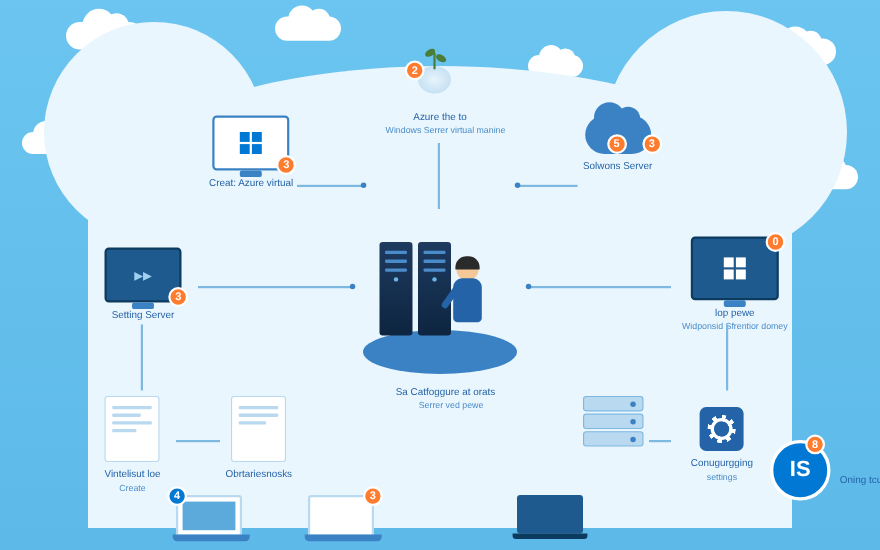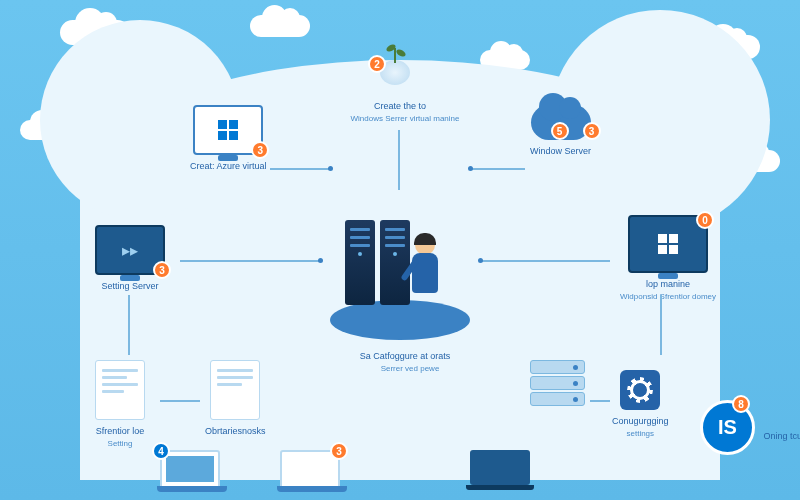--- a/index.html
+++ b/index.html
@@ -71,21 +71,21 @@
 
 <div class="plant">
   <div class="stem"></div>
   <div class="leaf" style="top:-15px;left:6px;transform:rotate(-30deg)"></div>
   <div class="leaf" style="top:-10px;left:16px;transform:rotate(30deg)"></div>
   <div class="pot"></div>
   <div class="badge" style="top:-5px;left:-12px">2</div>
 </div>
 
 <div class="node" style="top:95px;left:345px;width:120px">
-  <span class="label">Create the to</span>
+  <span class="label">Azure the to</span>
   <span class="label2">Windows Serrer virtual manine</span>
 </div>
 
 <div class="node" style="top:105px;left:190px">
   <div class="monitor">
     <div class="screen">
         <div class="winlogo">
           <span></span>
           <span></span>
           <span></span>
@@ -95,21 +95,21 @@
     <div class="badge" style="bottom:-6px;right:-8px">3</div>
   </div>
   <span class="label">Creat: Azure virtual</span>
 </div>
 
 <div class="node" style="top:105px;left:530px">
   <div class="cloudicon">
     <div class="badge" style="bottom:0;left:20px">5</div>
     <div class="badge" style="bottom:0;right:-10px">3</div>
   </div>
-  <span class="label">Window Server</span>
+  <span class="label">Solwons Server</span>
 </div>
 
 <div class="node" style="top:225px;left:95px">
   <div class="monitor dark">
     <div class="screen" style="color:#9fd0f0;font-size:16px">▸▸</div>
     <div class="badge" style="bottom:-6px;right:-8px">3</div>
   </div>
   <span class="label">Setting Server</span>
 </div>
 
@@ -118,21 +118,21 @@
     <div class="screen">
         <div class="winlogo white">
           <span></span>
           <span></span>
           <span></span>
           <span></span>
         </div>
       </div>
     <div class="badge" style="top:-6px;right:-8px">0</div>
   </div>
-  <span class="label">lop manine</span>
+  <span class="label">lop pewe</span>
   <span class="label2">Widponsid Sfrentior domey</span>
 </div>
 
 <div class="center">
   <div class="platform"></div>
   <div class="server" style="left:5px;top:0">
       <div class="slot"></div>
       <div class="slot"></div>
       <div class="slot"></div>
       <div class="dot"></div>
@@ -155,42 +155,42 @@
   <span class="label2">Serrer ved pewe</span>
 </div>
 
 <div class="node" style="top:360px;left:95px">
   <div class="doc">
       <div class="line"></div>
       <div class="line" style="width:70%"></div>
       <div class="line"></div>
       <div class="line" style="width:60%"></div>
     </div>
-  <span class="label">Sfrentior loe</span>
-  <span class="label2">Setting</span>
+  <span class="label">Vintelisut loe</span>
+  <span class="label2">Create</span>
 </div>
 
 <div class="node" style="top:360px;left:205px">
   <div class="doc">
       <div class="line"></div>
       <div class="line"></div>
       <div class="line" style="width:70%"></div>
     </div>
   <span class="label">Obrtariesnosks</span>
 </div>
 
 <div class="node" style="top:360px;left:530px">
   <div class="stack">
       <div class="layer"></div>
       <div class="layer"></div>
       <div class="layer"></div>
     </div>
 </div>
 
-<div class="node" style="top:370px;left:612px">
+<div class="node" style="top:370px;left:628px">
   <div style="width:40px;height:40px;background:#2563a8;border-radius:6px;margin:0 auto;display:flex;align-items:center;justify-content:center">
       <div class="gear"></div>
     </div>
   <span class="label">Conugurgging</span>
   <span class="label2">settings</span>
 </div>
 
 <div class="node" style="top:400px;left:700px">
   <div class="iscircle">IS</div>
   <div class="badge" style="top:-5px;right:5px">8</div>

